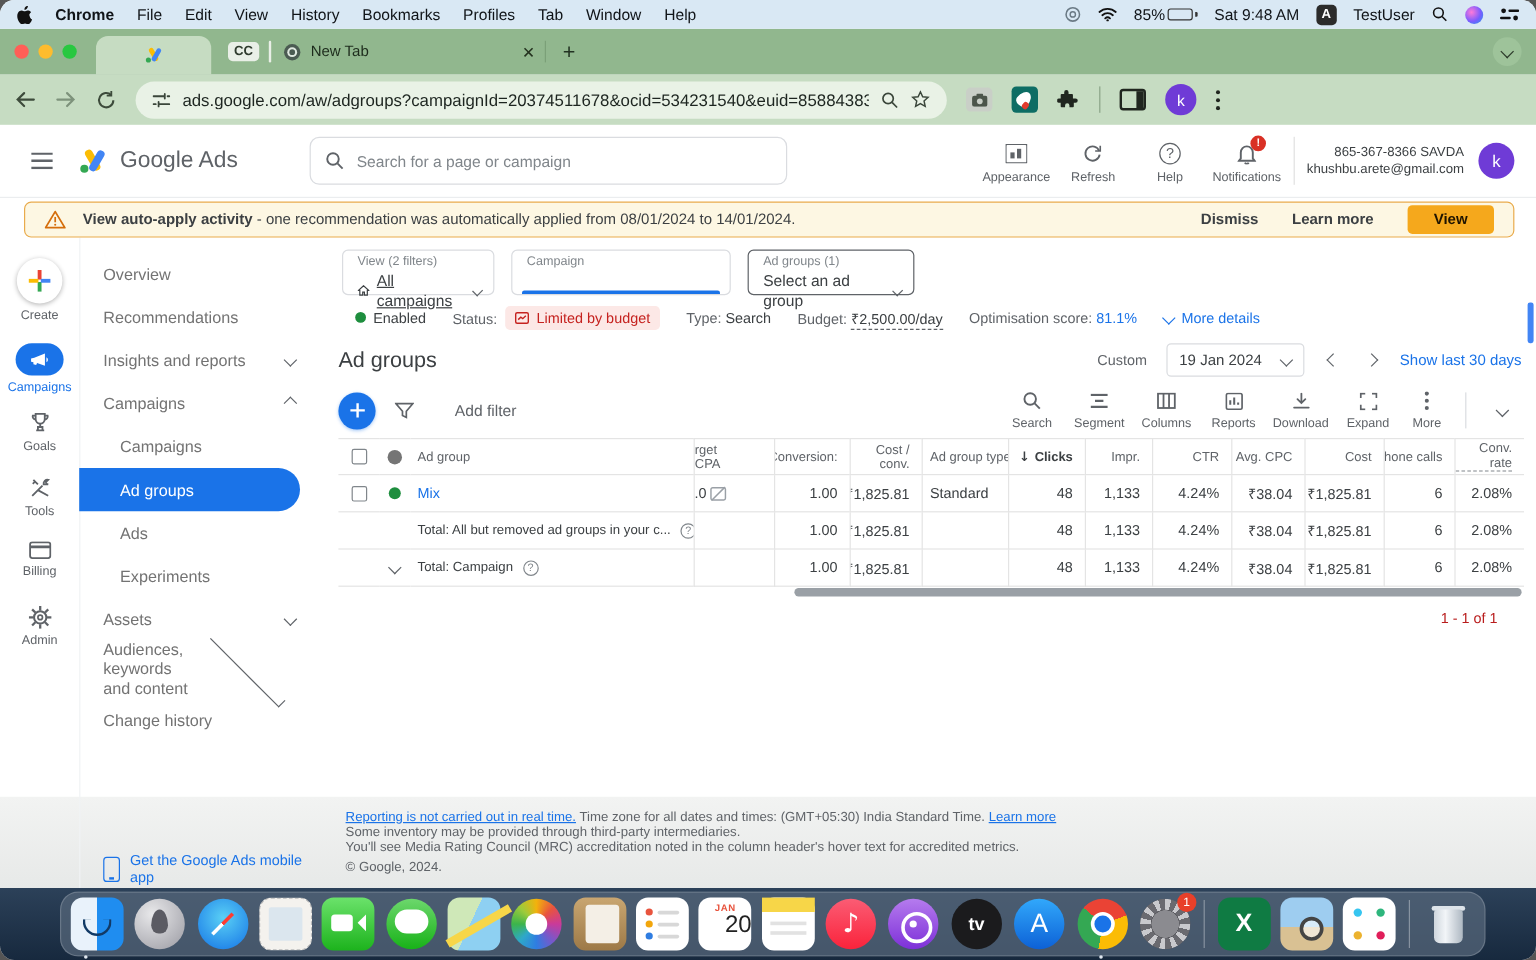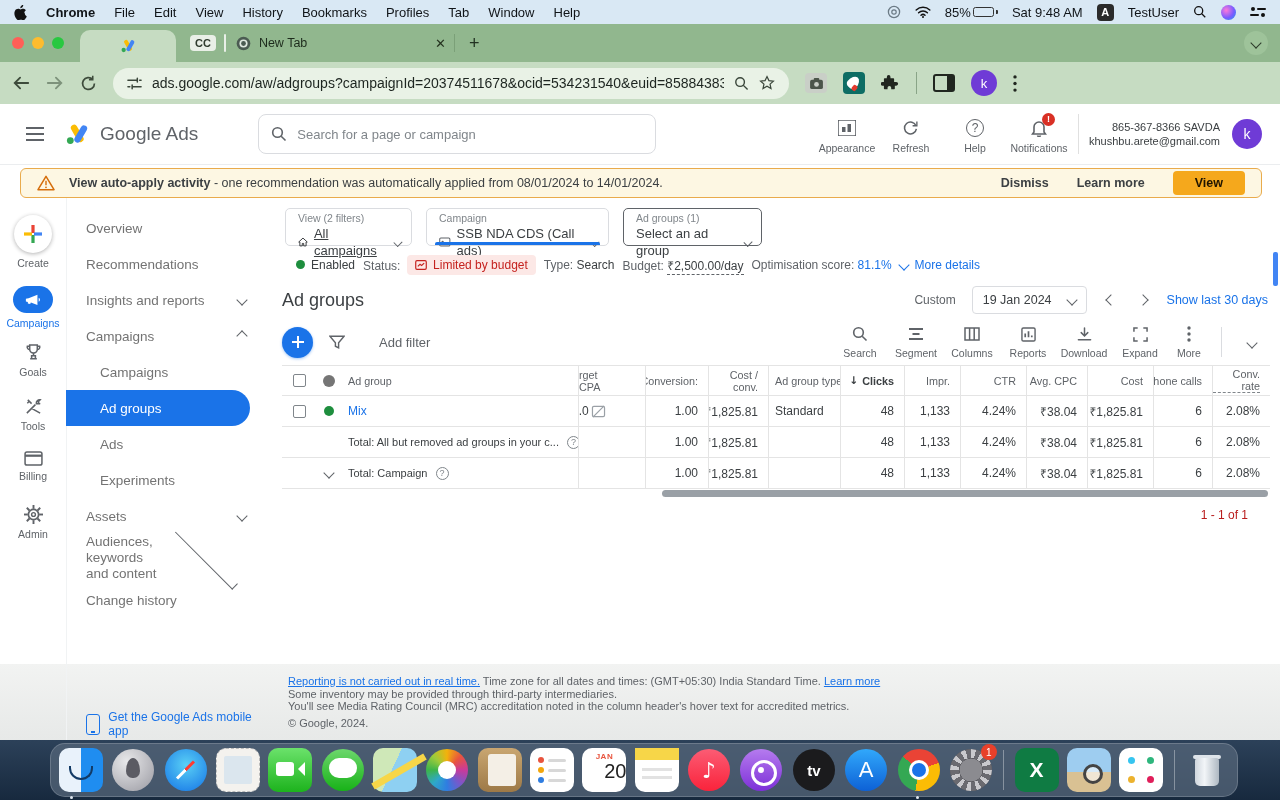--- a/index.html
+++ b/index.html
@@ -1,17 +1,17 @@
 <!DOCTYPE html>
 <html><head>
 <meta charset="utf-8">
 <style>
   html,body{margin:0;padding:0;background:#555;}
   .screen{position:relative;width:1280px;height:800px;overflow:hidden;background:#fff;
-    font-family:"Liberation Sans",sans-serif;color:#202124;}
+    font-family:"Liberation Sans",sans-serif;color:#202124;border-radius:12px;}
   svg{display:block}
   
   .menubar{position:absolute;top:0;left:0;right:0;height:24px;background:#d9e8f4;
     display:flex;align-items:center;padding:0 14px;gap:19px;font-size:13px;color:#101418;z-index:30}
   .menubar .app{font-weight:700}
   .mb-right{margin-left:auto;display:flex;align-items:center;gap:14px}
   .battery{display:flex;align-items:center;gap:2px}
   .bat-body{width:21px;height:10px;border:1px solid #333;border-radius:2.5px;padding:1px;box-sizing:border-box}
   .bat-fill{width:80%;height:100%;background:#222;border-radius:1px}
   .bat-nub{width:2px;height:4px;background:#333;border-radius:0 1px 1px 0}
@@ -97,21 +97,21 @@
   
   .main{position:absolute;left:266px;top:198px;width:1014px;height:542px;z-index:4}
   .chips{position:absolute;top:10px;left:19px;display:flex;gap:14px}
   .chip{border:1px solid #dadce0;border-radius:5px;height:38px;box-sizing:border-box;padding:3px 10px 0 12px;position:relative;background:#fff}
   .chip .clabel{font-size:10.5px;color:#80868b;line-height:13px}
   .chip .cval{display:flex;align-items:center;gap:6px;font-size:13px;color:#3c4043;line-height:17px}
   .chip .cval .chev{margin-left:8px;width:6px;height:6px}
   .chip.activeline::after{content:"";position:absolute;left:8px;right:8px;bottom:0;height:3px;background:#1a73e8;border-radius:2px 2px 0 0}
   .chip.dark{border:1.5px solid #5f6368}
   .und{text-decoration:underline}
-  .statusrow{position:absolute;top:57px;left:30px;display:flex;align-items:center;gap:8px;font-size:12px;color:#3c4043;white-space:nowrap}
+  .statusrow{position:absolute;top:57px;left:30px;display:flex;align-items:center;gap:22px;font-size:12px;color:#3c4043;white-space:nowrap}
   .dotg{width:9px;height:9px;border-radius:50%;background:#1e8e3e;display:inline-block;margin-right:6px}
   .lbb{background:#fce8e6;color:#c5221f;border-radius:4px;padding:3px 8px;display:inline-flex;align-items:center;gap:6px;font-weight:500}
   .dash-und{border-bottom:1px dashed #5f6368;padding-bottom:1px}
   .bluetxt{color:#1a73e8}
   .graylab{color:#5f6368}
   .more-details{display:flex;align-items:center;gap:7px;color:#1a73e8;font-weight:500}
   .titlerow{position:absolute;top:88px;left:16px;right:12px;display:flex;align-items:center}
   .ptitle{font-size:18px;color:#3c4043}
   .tr-right{margin-left:auto;display:flex;align-items:center;gap:16px;font-size:12px;color:#5f6368}
   .datebox{border:1px solid #dadce0;border-radius:4px;height:26px;display:flex;align-items:center;gap:16px;padding:0 10px;color:#3c4043;font-size:12.5px}
@@ -577,29 +577,20 @@
         <div class="cval">
           <svg width="12" height="12" viewBox="0 0 14 13">
               <path d="M7 1L1 6.5h1.6V12h3.4V8.5h2V12h3.4V6.5H13z" fill="none" stroke="#3c4043" stroke-width="1.4"></path>
             </svg>
           <span class="und">All campaigns</span>
           <span class="chev"></span>
         </div>
       </div>
       <div class="chip activeline" style="width:183px">
         <div class="clabel">Campaign</div>
-        <div class="cval">
-          <svg width="14" height="12" viewBox="0 0 16 13">
-              <rect x="1" y="1" width="14" height="11" rx="1.5" fill="none" stroke="#5f6368" stroke-width="1.4"></rect>
-              <circle cx="5" cy="6.5" r="1.6" fill="#5f6368"></circle>
-              <path d="M8 9h5" stroke="#5f6368" stroke-width="1.3"></path>
-            </svg>
-          <span>SSB NDA CDS (Call ads)</span>
-          <span class="chev"></span>
-        </div>
       </div>
       <div class="chip dark" style="width:139px">
         <div class="clabel">Ad groups (1)</div>
         <div class="cval">
           <span style="font-weight:500">Select an ad group</span>
           <span class="chev"></span>
         </div>
       </div>
     </div>
 

